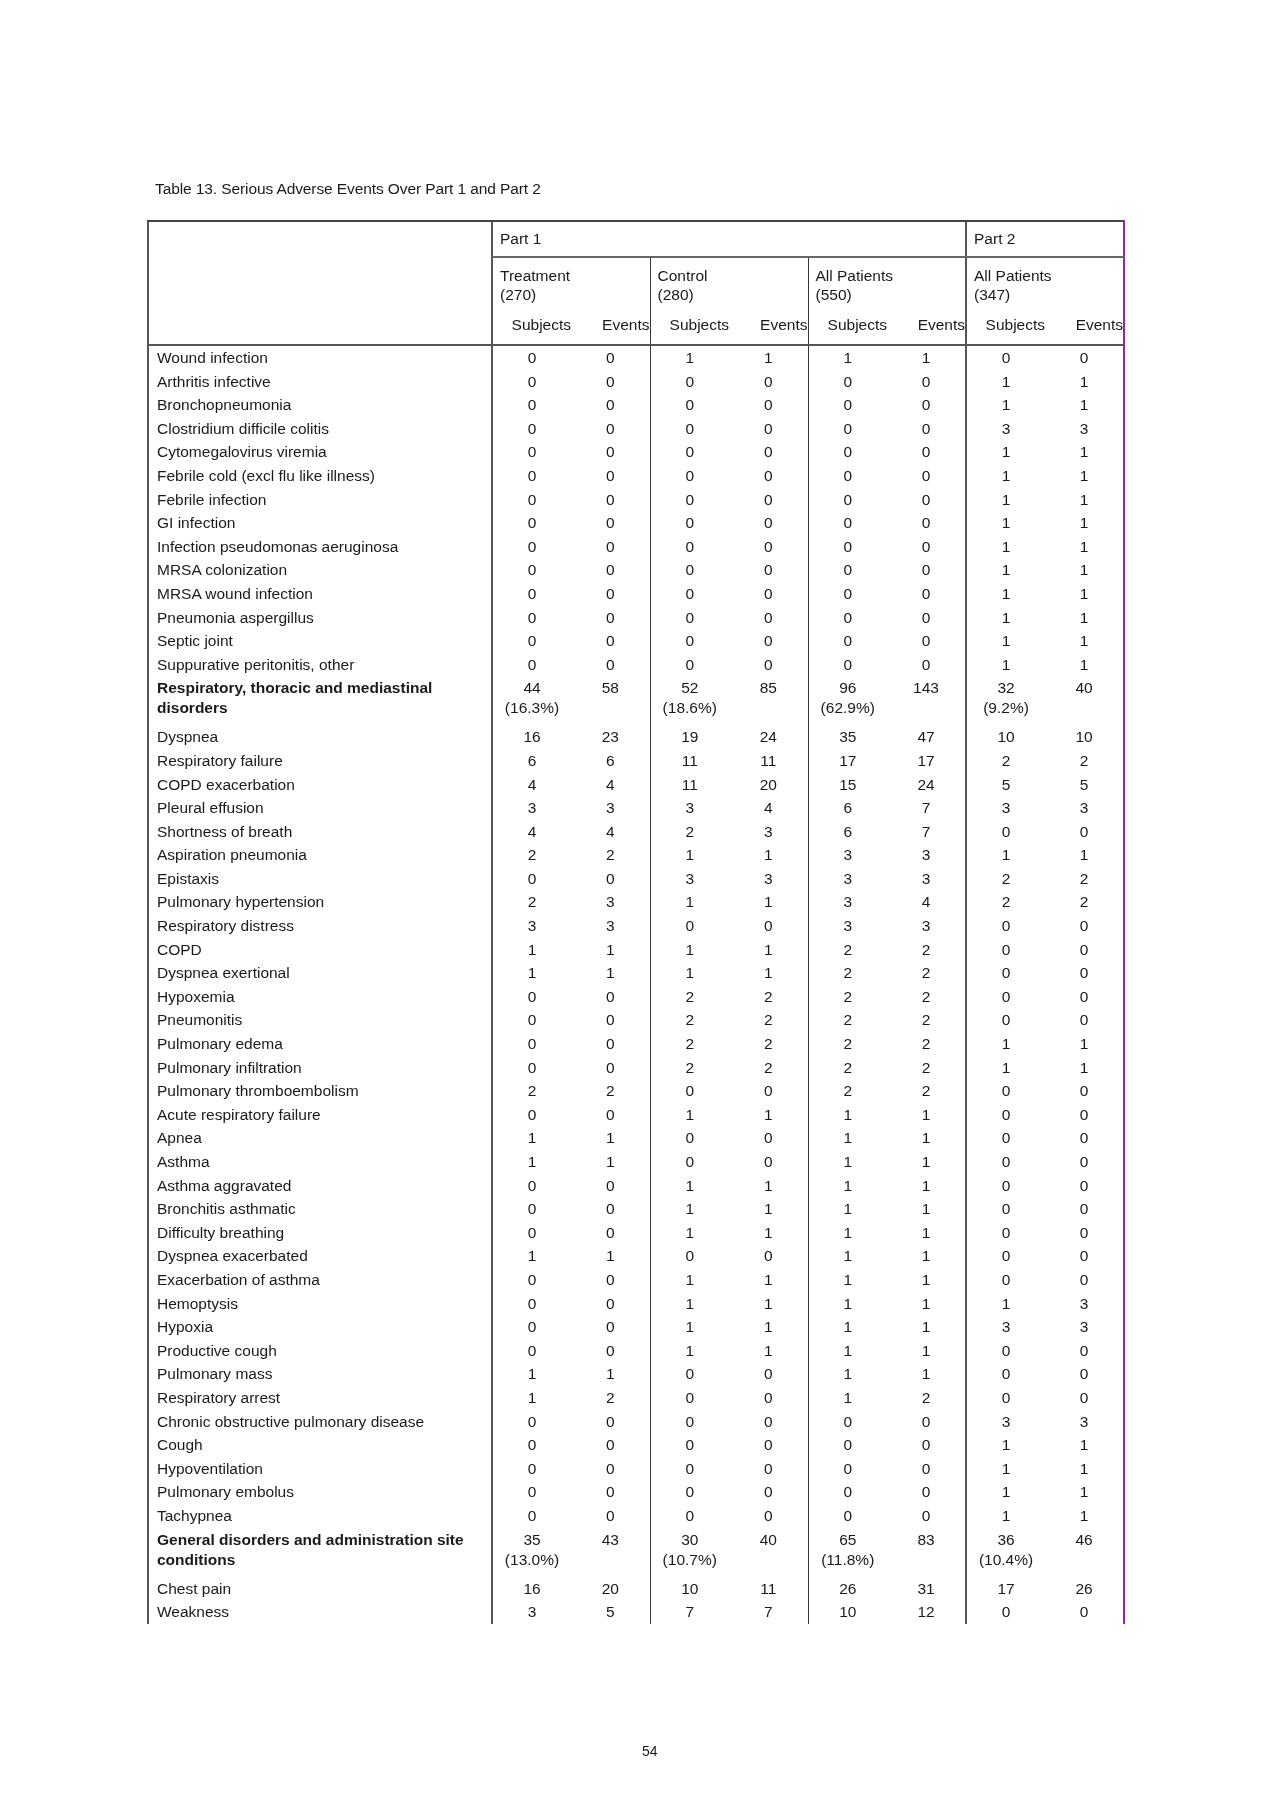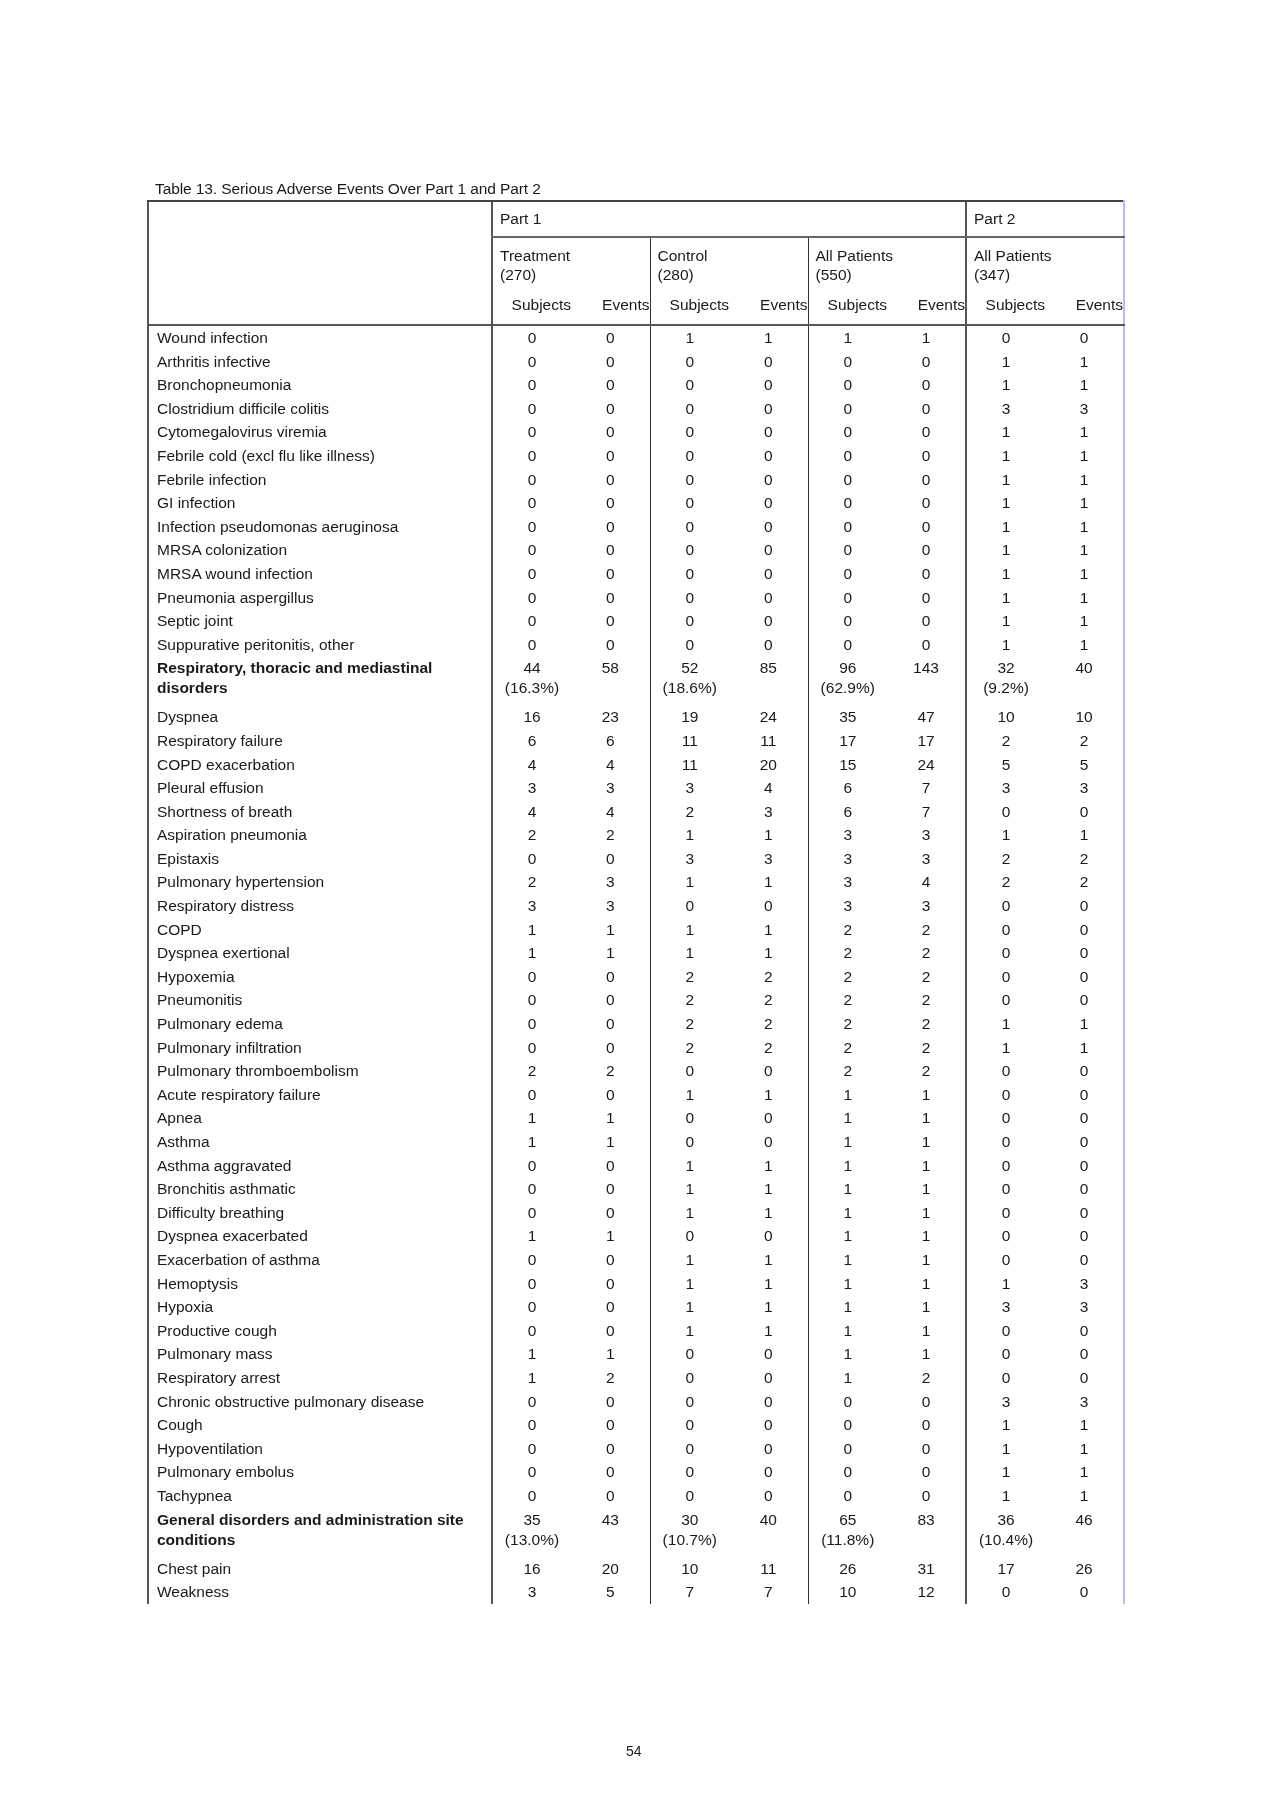--- a/index.html
+++ b/index.html
@@ -1,37 +1,37 @@
 <!DOCTYPE html>
 <html><head>
 <meta charset="utf-8">
 <style>
   html, body { margin: 0; padding: 0; background: #ffffff; }
   body { width: 1272px; height: 1800px; position: relative; overflow: hidden;
          font-family: "Liberation Sans", sans-serif; color: #1a1a1a; }
   .caption { position: absolute; left: 155px; top: 180px; font-size: 15.5px; letter-spacing: -0.1px; }
-  .tbl { position: absolute; left: 147px; top: 200px; width: 978px;
+  .tbl { position: absolute; left: 147px; top: 220px; width: 978px;
          border-collapse: collapse; table-layout: fixed; font-size: 15.5px; }
   .tbl td, .tbl th { padding: 0; font-weight: normal; }
   .tbl col.label { width: 344px; }
   .tbl col.num { width: 79px; }
   .hdr-part td { height: 34px; vertical-align: middle; border-top: 2px solid #444; border-bottom: 2px solid #666; }
   .hdr-part td.blank { border-bottom: none; }
   .hdr-part td.p { padding-left: 7px; }
   .hdr-grp td { height: 50px; vertical-align: top; padding-top: 8px !important; padding-left: 7px !important; line-height: 19px; }
   .hdr-sub td { height: 28px; vertical-align: top; text-align: right; padding-left: 7px !important; border-bottom: 2px solid #555; }
   .hdr-sub td.ev { padding-left: 4px !important; }
   .b-left { border-left: 2px solid #555; }
   .b-left-thin { border-left: 1.5px solid #333; }
-  .b-right { border-right: 2px solid #c4b5fd; }
+  .b-right { border-right: 2px solid #a21caf; }
   .row td { height: 23.6px; line-height: 23.6px; text-align: center; white-space: nowrap; }
   .row td.lbl { text-align: left; padding-left: 8px; margin-top: 24px; }
   .row.hdr td { height: 47px; vertical-align: top; line-height: 20px; padding-top: 2px; }
   .row.hdr td.lbl { font-weight: bold; white-space: normal; padding-right: 10px; }
-  .pagenum { position: absolute; left: 626px; top: 1743px; font-size: 14px; }
+  .pagenum { position: absolute; left: 642px; top: 1743px; font-size: 14px; }
   .frame-left { border-left: 2px solid #555; }
 </style>
 </head>
 <body>
 
 <div class="caption">Table 13.  Serious Adverse Events Over Part 1 and Part 2</div>
 
 <table class="tbl">
   <colgroup>
     <col class="label">

